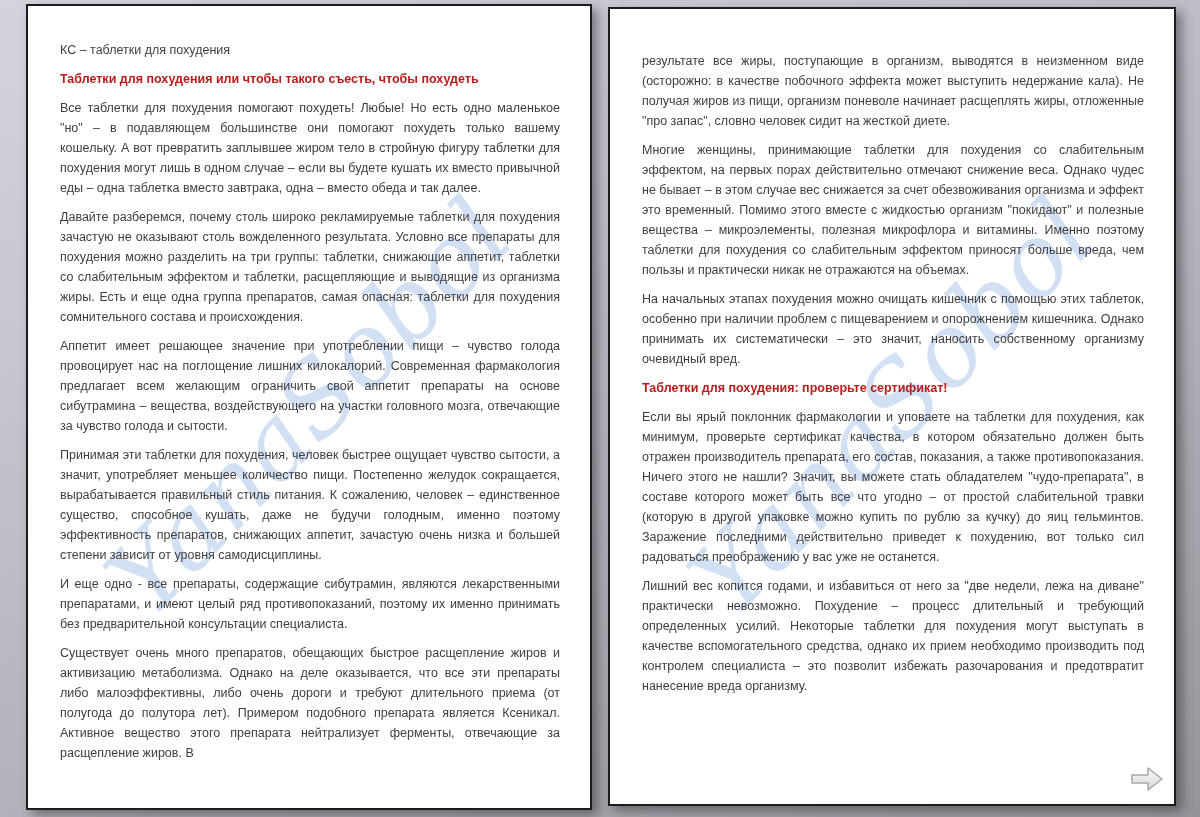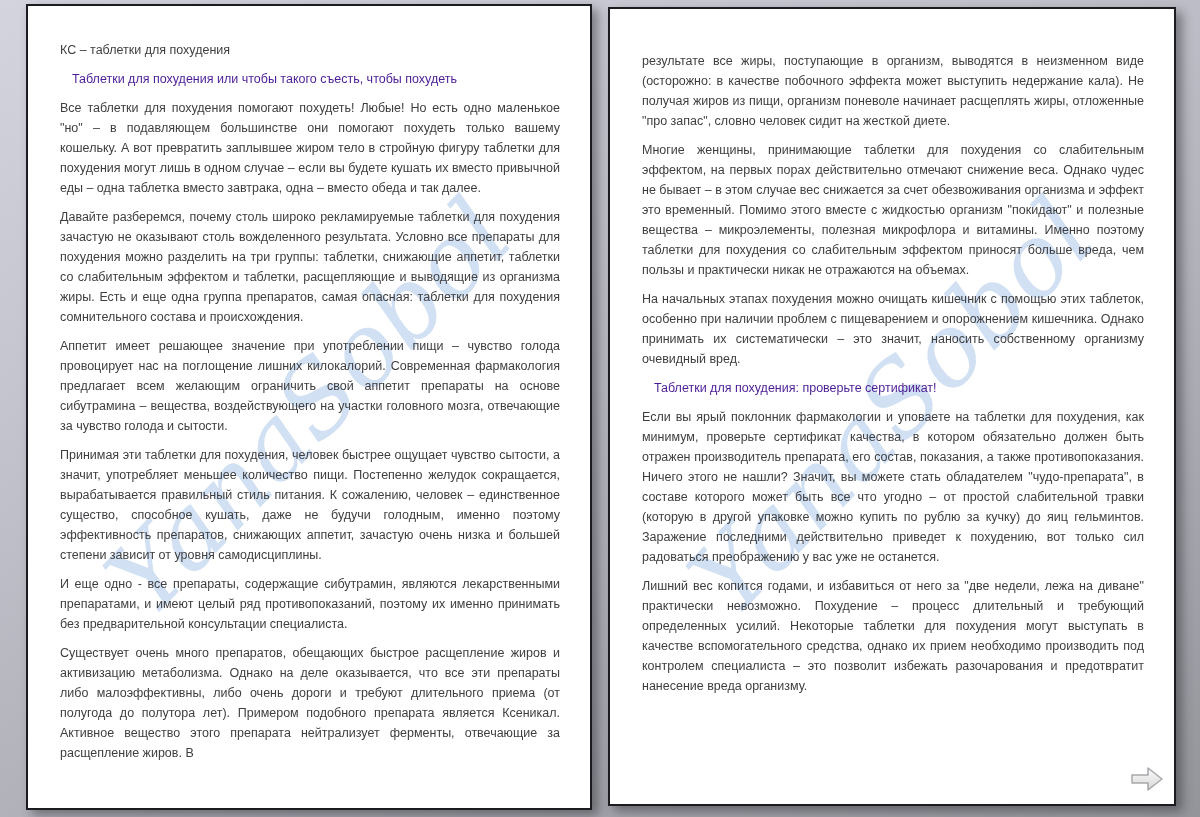--- a/index.html
+++ b/index.html
@@ -37,21 +37,21 @@
 
   .content {
     position: relative;
     z-index: 2;
     padding: 34px 30px 0 32px;
     color: #3e3e41;
     font-size: 12.5px;
     line-height: 20px;
   }
   .plain   { margin: 0 0 9px 0; }
-  .heading { margin: 0 0 9px 12px; font-weight: normal; color: #4c1d95; }
+  .heading { margin: 0 0 9px 0; font-weight: bold; color: #b91c1c; }
   .para    {
     margin: 8px 0 9px 0;
     text-align: justify;
     text-align-last: left;
   }
 
   .next-btn {
     position: absolute;
     right: 9px; bottom: 11px;
     width: 36px; height: 28px;

